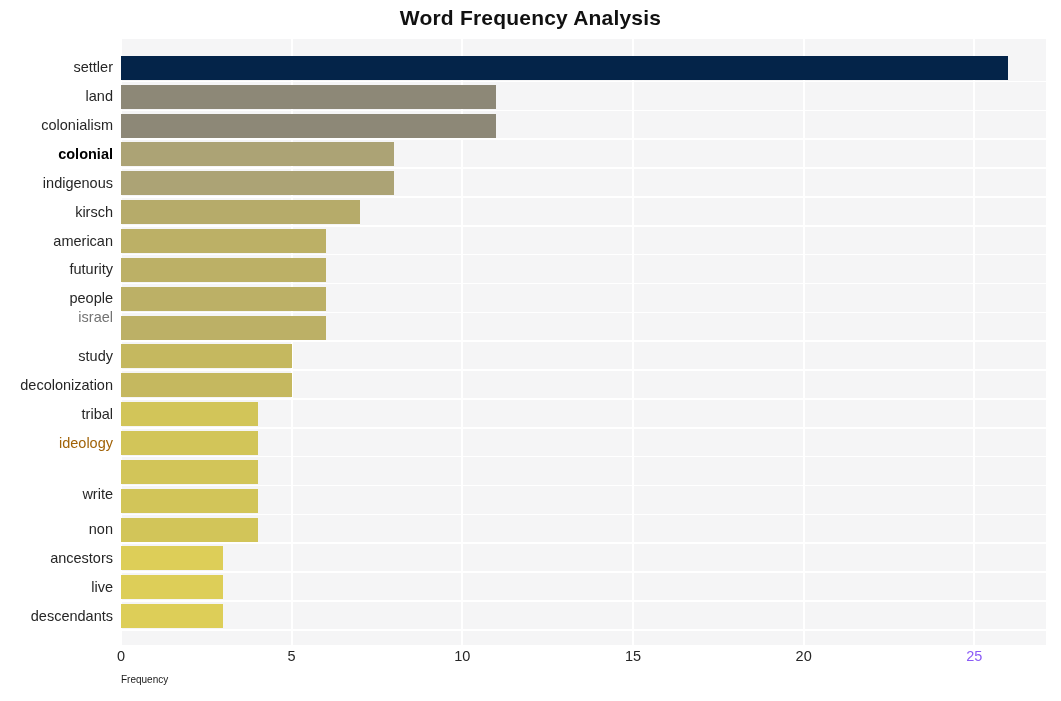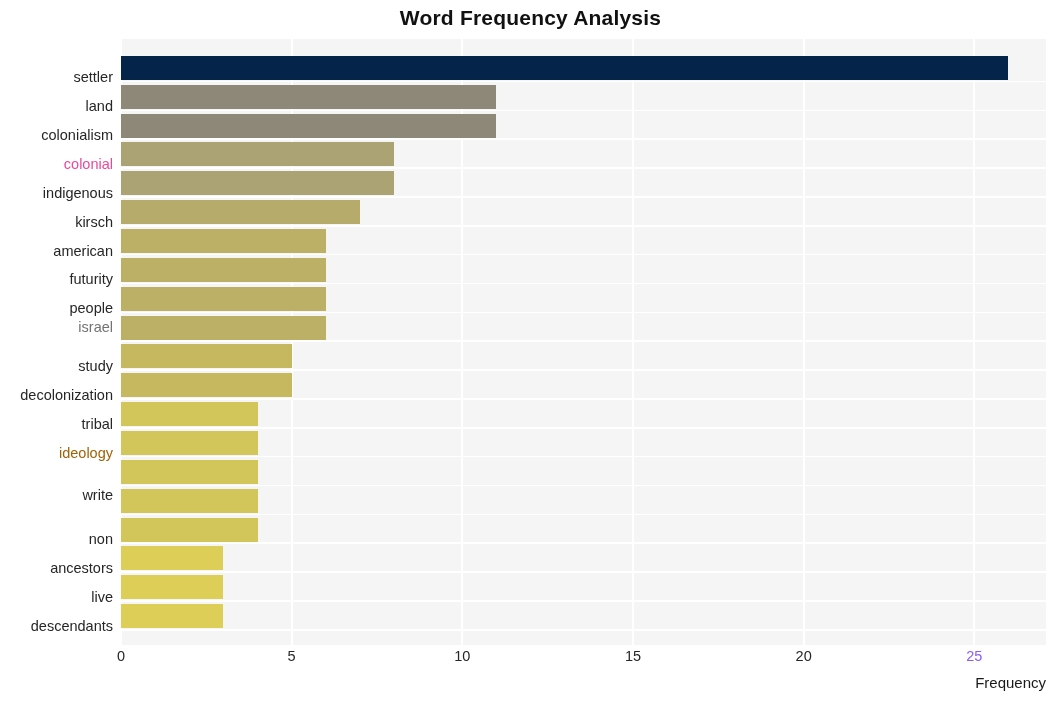--- a/index.html
+++ b/index.html
@@ -89,21 +89,20 @@
   .y-label {
     position: absolute;
     right: 0;
     width: 113px;
     text-align: right;
     font-size: 14.5px;
     color: #262626;
     line-height: 28.86px;
     height: 28.86px;
     white-space: nowrap;
-    margin-top: 10px;
   }
 
   
   #x-ticks {
     position: absolute;
     left: 121px;
     top: 648px;
     width: 925px;
     height: 22px;
   }
@@ -114,22 +113,22 @@
     font-size: 14.5px;
     color: #262626;
     white-space: nowrap;
   }
 
   #x-axis-label {
     position: absolute;
     left: 121px;
     top: 674px;
     width: 925px;
-    text-align: right;
-    font-size: 15px;
+    text-align: left;
+    font-size: 10px;
     color: #1a1a1a;
   }
 </style>
 </head>
 <body>
 
 <div id="chart-figure" style="background: rgb(255, 255, 255);">
 
   <div id="chart-title" style="color: rgb(17, 17, 17);">Word Frequency Analysis</div>
 
@@ -223,32 +222,32 @@
           <div class="bar" title="descendants: 3" style="width: 102.399px; height: 23.9514px; top: 2.45286px; background: rgb(221, 206, 88);"></div>
         </div>
         <div class="row-sep" style="top: 589.971px; background: rgb(255, 255, 255);"></div>
       </div>
   </div>
 
   <div id="y-labels">
       <div class="y-label" style="top: 14.4286px; height: 28.8571px; line-height: 28.8571px; color: rgb(38, 38, 38);">settler</div>
       <div class="y-label" style="top: 43.2857px; height: 28.8571px; line-height: 28.8571px; color: rgb(38, 38, 38);">land</div>
       <div class="y-label" style="top: 72.1429px; height: 28.8571px; line-height: 28.8571px; color: rgb(38, 38, 38);">colonialism</div>
-      <div class="y-label" style="top: 101px; height: 28.8571px; line-height: 28.8571px; color: #ec4899;">colonial</div>
+      <div class="y-label" style="top: 101px; height: 28.8571px; line-height: 28.8571px; color: #000000; font-weight: bold;">colonial</div>
       <div class="y-label" style="top: 158.714px; height: 28.8571px; line-height: 28.8571px; color: rgb(38, 38, 38);">kirsch</div>
       <div class="y-label" style="top: 129.857px; height: 28.8571px; line-height: 28.8571px; color: rgb(38, 38, 38);">indigenous</div>
       <div class="y-label" style="top: 187.571px; height: 28.8571px; line-height: 28.8571px; color: rgb(38, 38, 38);">american</div>
       <div class="y-label" style="top: 216.429px; height: 28.8571px; line-height: 28.8571px; color: rgb(38, 38, 38);">futurity</div>
       <div class="y-label" style="top: 245.286px; height: 28.8571px; line-height: 28.8571px; color: rgb(38, 38, 38);">people</div>
       <div class="y-label" style="top: 264px; height: 28.8571px; line-height: 28.8571px; color: #737373; padding-left: 24px;">israel</div>
       <div class="y-label" style="top: 303px; height: 28.8571px; line-height: 28.8571px; color: rgb(38, 38, 38);">study</div>
       <div class="y-label" style="top: 331.857px; height: 28.8571px; line-height: 28.8571px; color: rgb(38, 38, 38);">decolonization</div>
       <div class="y-label" style="top: 360.714px; height: 28.8571px; line-height: 28.8571px; color: rgb(38, 38, 38);">tribal</div>
       <div class="y-label" style="top: 389.571px; height: 28.8571px; line-height: 28.8571px; color: #a16207;">ideology</div>
-      <div class="y-label" style="top: 432px; height: 28.8571px; line-height: 28.8571px; color: rgb(38, 38, 38);">write</div>
+      <div class="y-label" style="top: 441px; height: 28.8571px; line-height: 28.8571px; color: rgb(38, 38, 38);">write</div>
       <div class="y-label" style="top: 476.143px; height: 28.8571px; line-height: 28.8571px; color: rgb(38, 38, 38);">non</div>
       <div class="y-label" style="top: 505px; height: 28.8571px; line-height: 28.8571px; color: rgb(38, 38, 38);">ancestors</div>
       <div class="y-label" style="top: 533.857px; height: 28.8571px; line-height: 28.8571px; color: rgb(38, 38, 38);">live</div>
       <div class="y-label" style="top: 562.714px; height: 28.8571px; line-height: 28.8571px; color: rgb(38, 38, 38);">descendants</div>
     </div>
 
   <div id="x-ticks">
       <div class="x-tick" style="left: 0px; color: rgb(38, 38, 38);">0</div>
       <div class="x-tick" style="left: 170.664px; color: rgb(38, 38, 38);">5</div>
       <div class="x-tick" style="left: 341.328px; color: rgb(38, 38, 38);">10</div>

